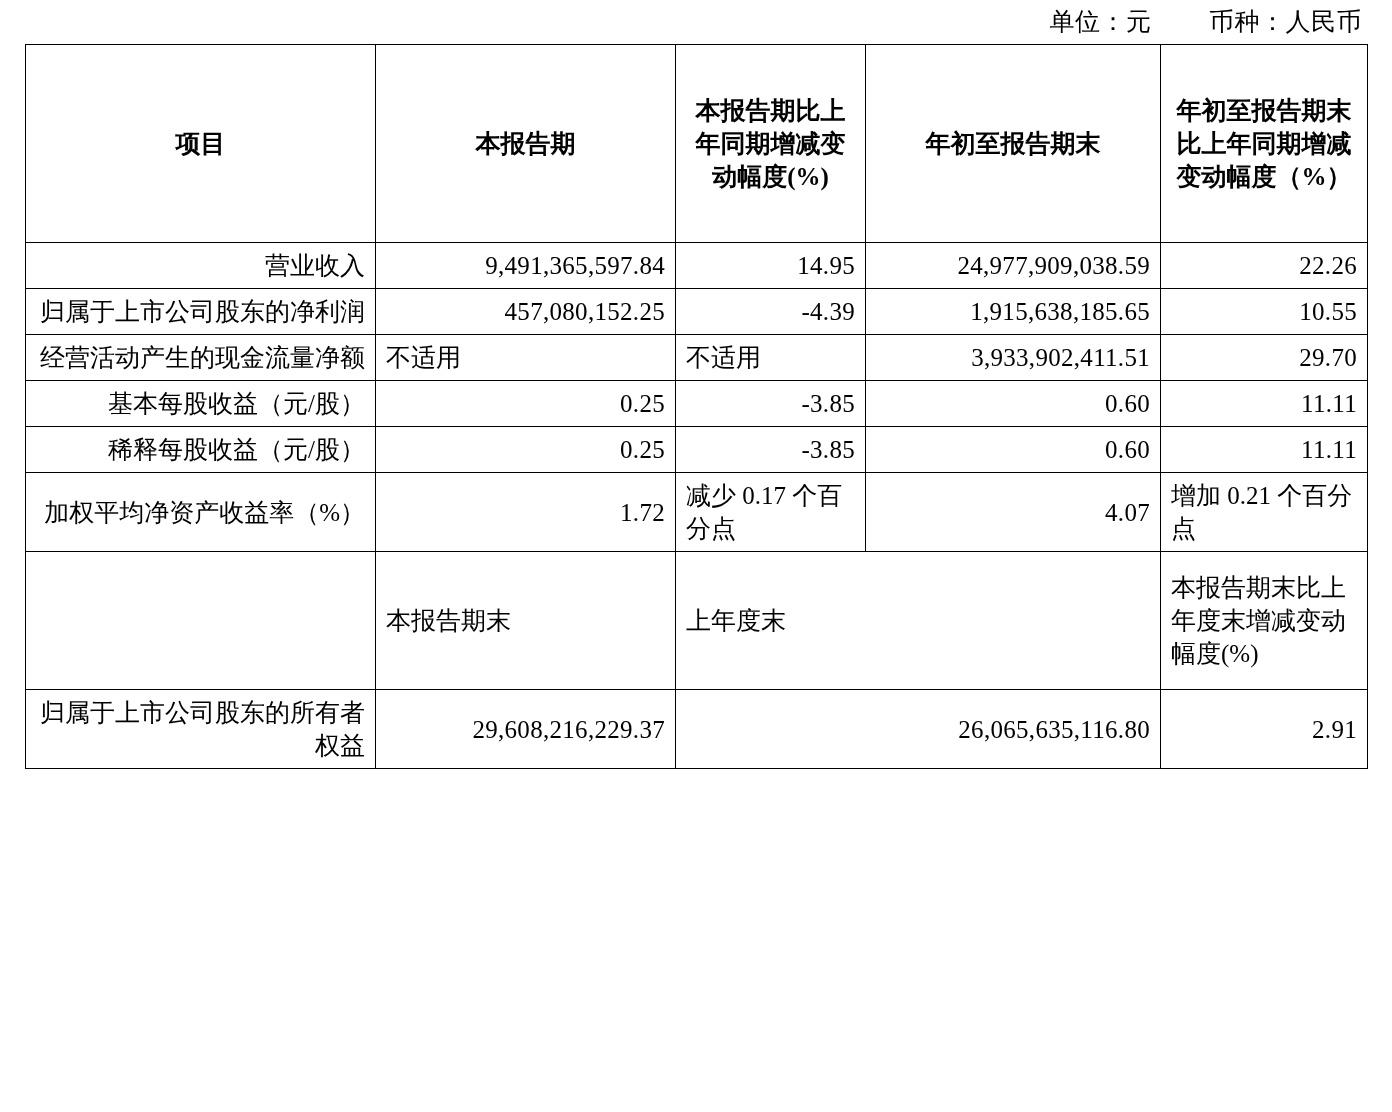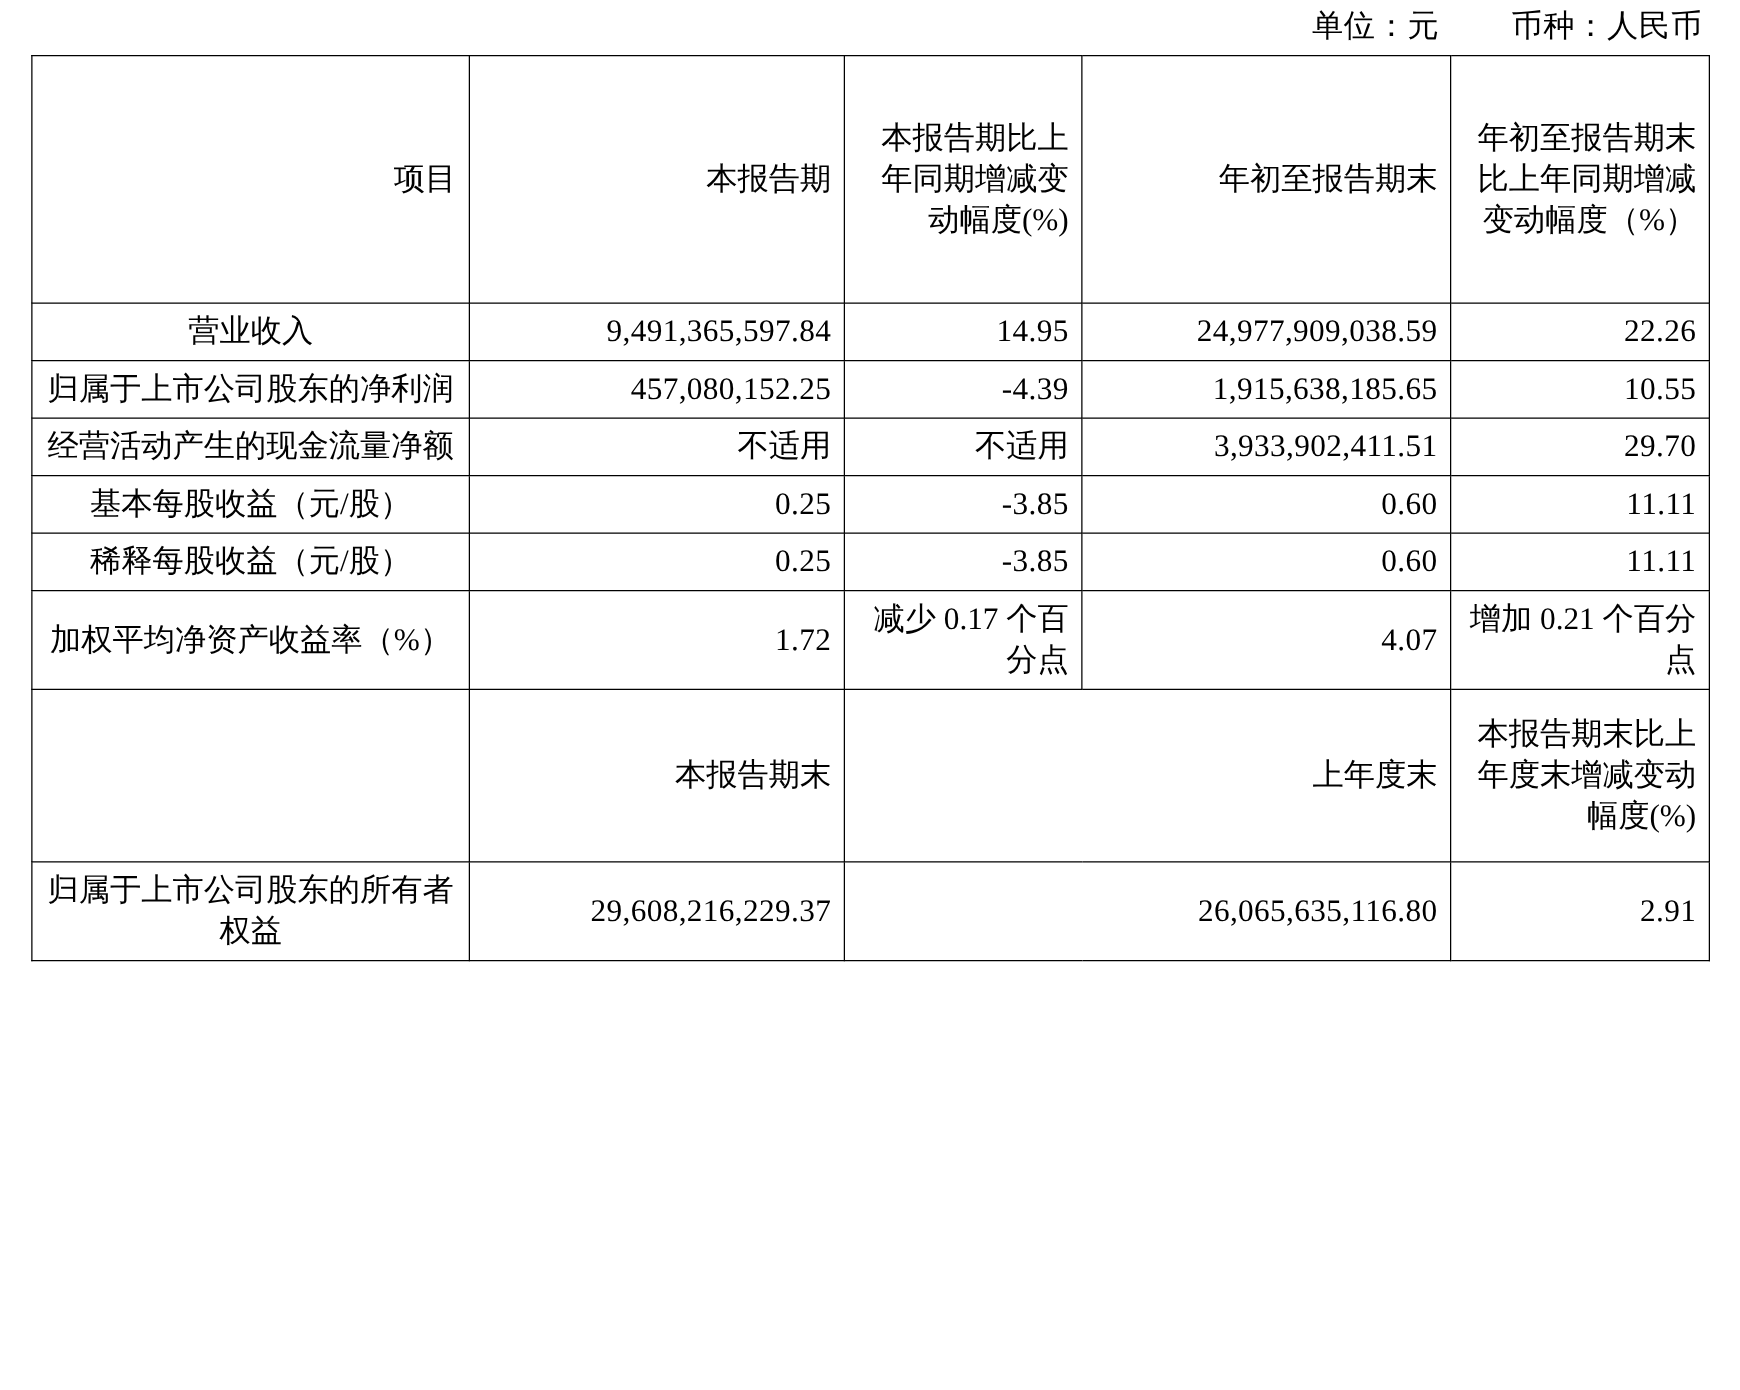--- a/index.html
+++ b/index.html
@@ -47,25 +47,25 @@
     vertical-align: middle;
     line-height: 1.32;
     word-break: break-all;
   }
   .c-item   { width: 350px; }
   .c-cur    { width: 300px; }
   .c-pct1   { width: 190px; }
   .c-ytd    { width: 295px; }
   .c-pct2   { width: 207px; }
 
-  .center { text-align: right; }
+  .center { text-align: left; }
   .right  { text-align: right; padding-right: 14px; }
-  .left   { text-align: center; padding-left: 14px; }
+  .left   { text-align: right; padding-left: 14px; }
 
-  .hdr { text-align: right; }
+  .hdr { text-align: center; font-weight: bold; }
   .nowrap { white-space: nowrap; }
   .num { font-family: Liberation Serif, serif; letter-spacing: 0.3px; }
 </style>
 </head>
 <body>
 
 <div class="page">
 
   <div class="unit-line">
     <span>单位：元</span>

